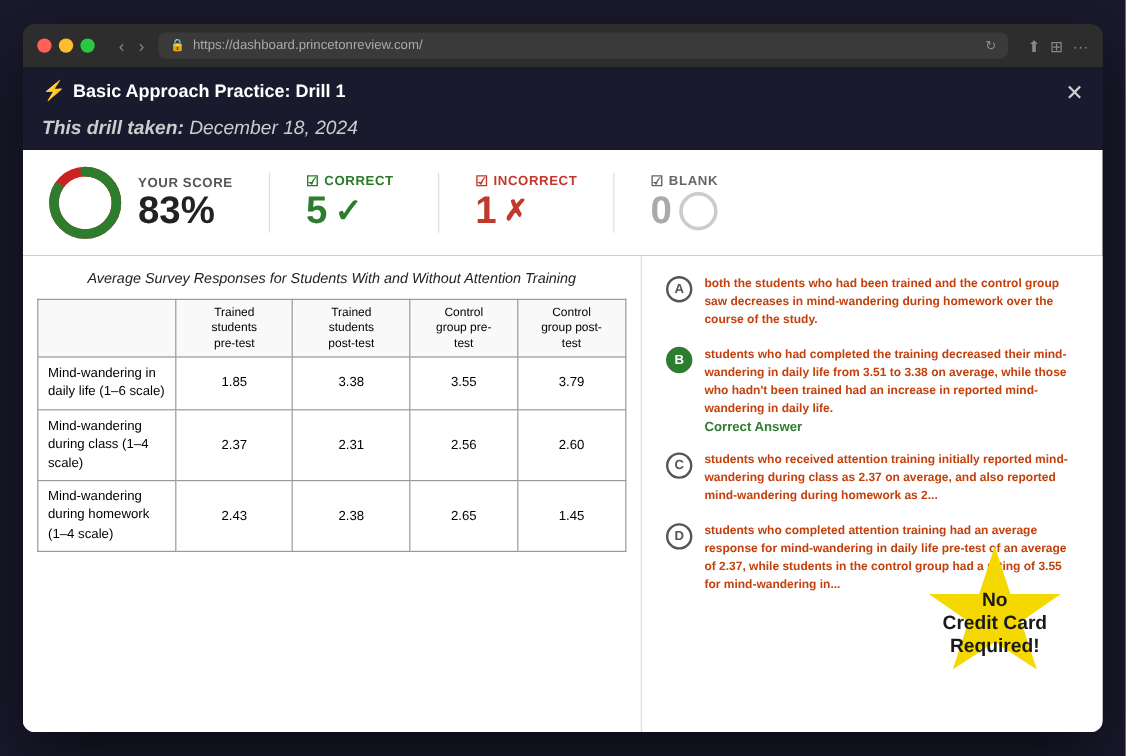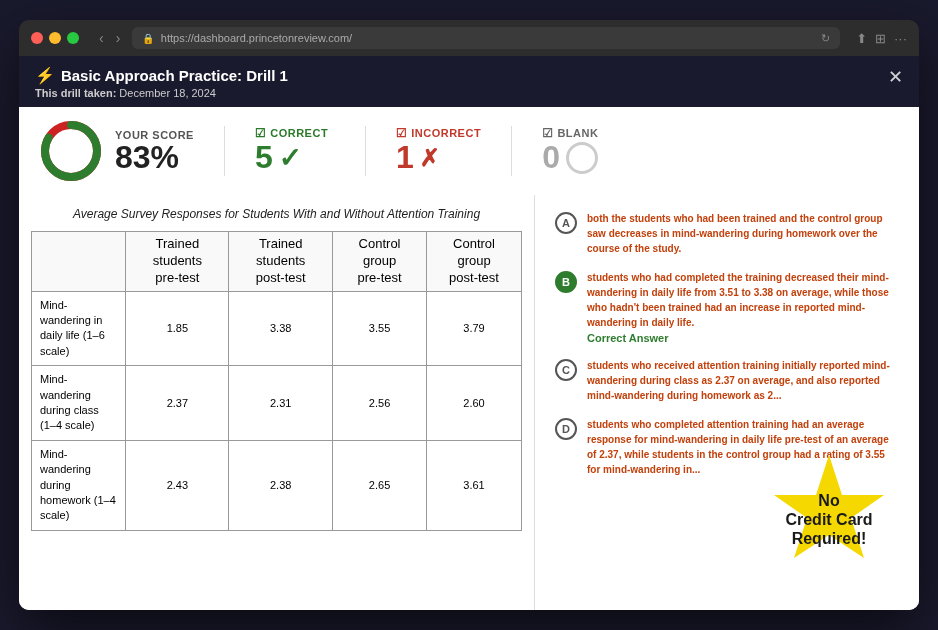--- a/index.html
+++ b/index.html
@@ -119,23 +119,24 @@
       align-items: center;
       gap: 6px;
     }
 
     .lightning-icon {
       color: #f0c040;
       font-size: 16px;
     }
 
     .drill-taken {
-      font-size: 11px;
+      font-size: 16px;
       color: #ccc;
-      margin-top: 2px;
+      margin-top: 13px;
+      font-style: italic;
     }
 
     .drill-taken strong { font-weight: 600; }
 
     .close-btn {
       color: #fff;
       font-size: 18px;
       cursor: pointer;
       opacity: 0.8;
     }
@@ -277,21 +278,21 @@
       border-collapse: collapse;
       font-size: 11px;
     }
 
     .data-table th {
       border: 1px solid #999;
       padding: 4px 19px;
       text-align: center;
       font-weight: 500;
       background: #f9f9f9;
-      font-size: 13px;
+      font-size: 10px;
       line-height: 1.3;
     }
 
     .data-table td {
       border: 1px solid #999;
       padding: 6px 8px;
       text-align: center;
       font-size: 11px;
       vertical-align: middle;
     }
@@ -516,21 +517,21 @@
                 <td>2.37</td>
                 <td>2.31</td>
                 <td>2.56</td>
                 <td>2.60</td>
               </tr>
               <tr>
                 <td>Mind-wandering during homework (1–4 scale)</td>
                 <td>2.43</td>
                 <td>2.38</td>
                 <td>2.65</td>
-                <td>3.61</td>
+                <td>1.45</td>
               </tr>
             </tbody>
           </table>
         </div>
 
         <div class="right-panel">
 
           <div class="answer-option">
             <span class="option-letter default">A</span>
             <div>

